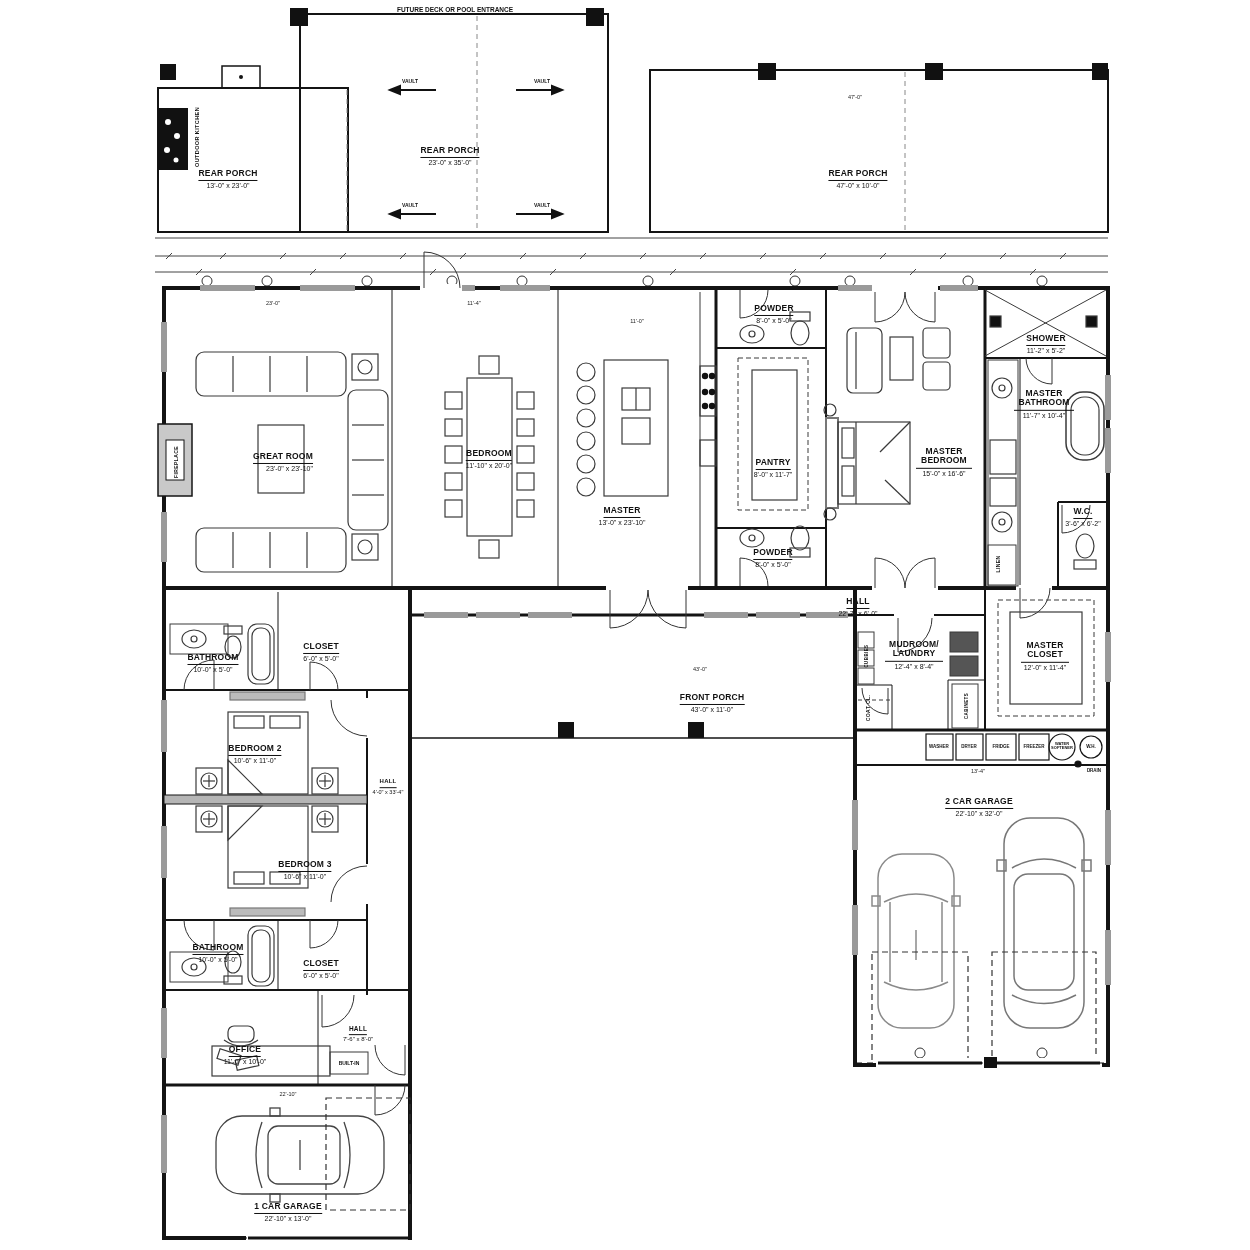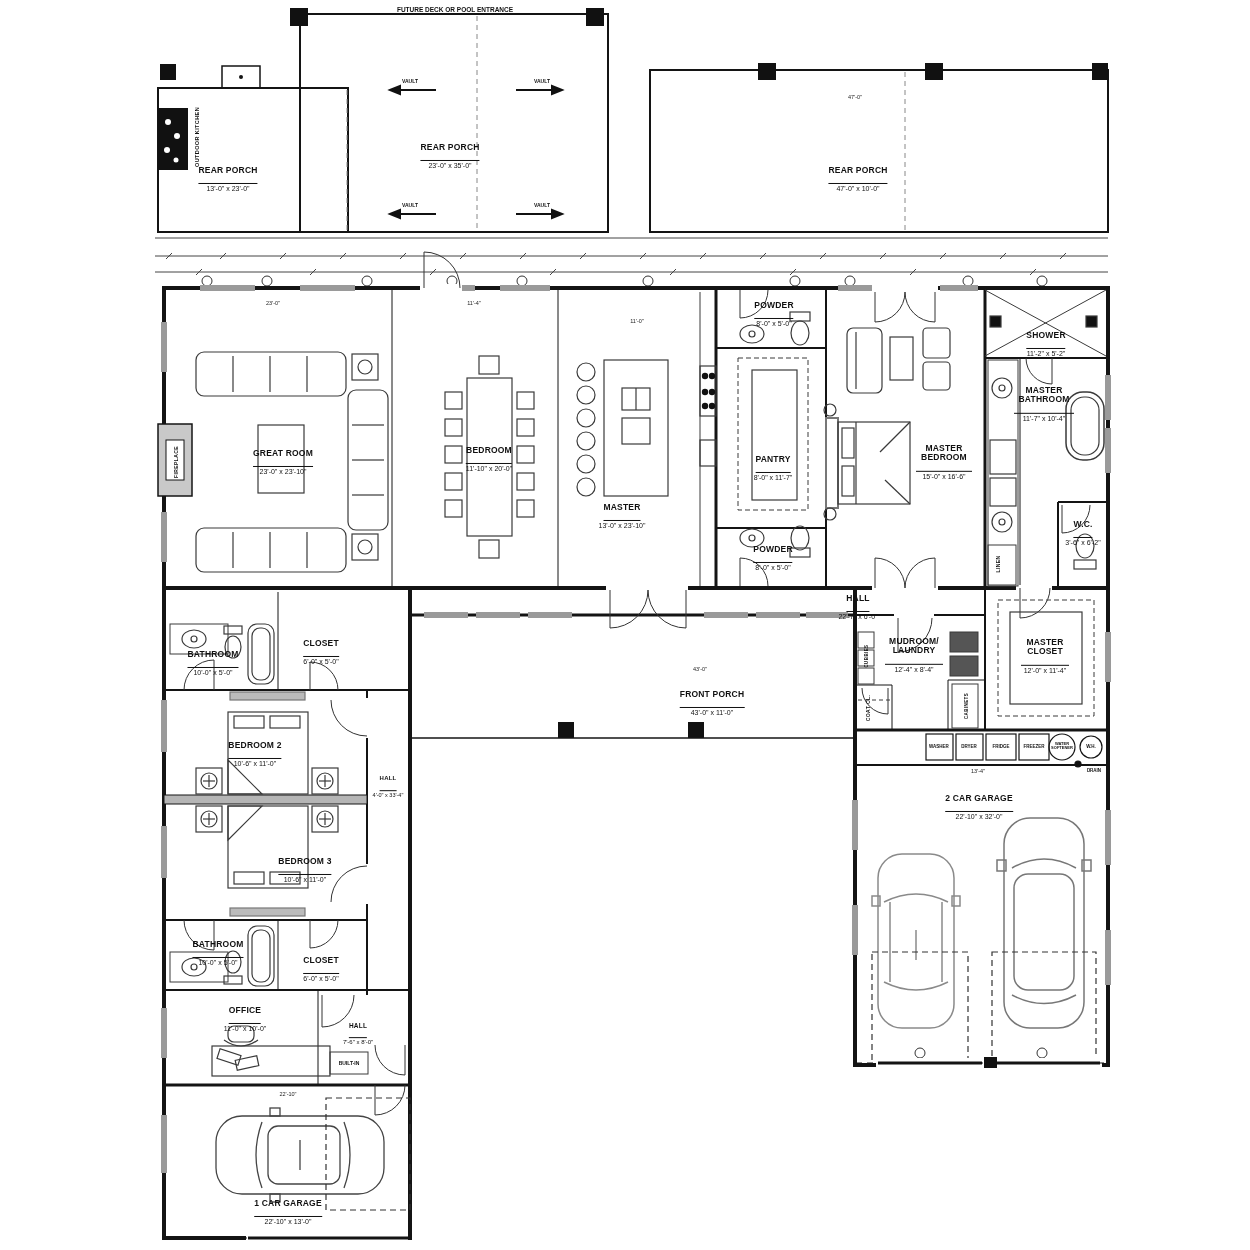--- a/index.html
+++ b/index.html
@@ -1,21 +1,21 @@
 <!DOCTYPE html>
 <html><head>
 <meta charset="utf-8">
 <style>
   html,body{margin:0;padding:0;background:#fff;}
   .plan{position:relative;width:1250px;height:1250px;background:#fff;overflow:hidden;
         font-family:"Liberation Sans",sans-serif;color:#111;}
   .plan svg{position:absolute;left:0;top:0;}
   .lbl{position:absolute;transform:translate(-50%,-50%);text-align:center;white-space:nowrap;z-index:5;}
   .lbl .nm{display:inline-block;font-size:8.5px;font-weight:700;letter-spacing:.2px;
-           border-bottom:1px solid #111;padding-bottom:8px;line-height:1.1;}
+           border-bottom:1px solid #111;padding-bottom:2px;line-height:1.1;}
   .lbl .dm{display:block;font-size:7px;padding-top:1px;line-height:1.1;}
   .lbl.w{white-space:normal;}
   .vlbl{position:absolute;transform:translate(-50%,-50%) rotate(-90deg);font-size:5.5px;
         font-weight:700;letter-spacing:.4px;white-space:nowrap;z-index:5;}
   .t{position:absolute;transform:translate(-50%,-50%);font-size:5.5px;font-weight:700;
      white-space:nowrap;z-index:5;}
   .d{position:absolute;transform:translate(-50%,-50%);font-size:5.5px;color:#222;
      white-space:nowrap;z-index:5;}
   .app{position:absolute;transform:translate(-50%,-50%);font-size:4.5px;font-weight:700;
        text-align:center;line-height:1.05;z-index:5;}
@@ -488,21 +488,21 @@
 
   <div class="lbl" style="left:228px;top:176px;">
     <span class="nm">REAR PORCH</span>
     <span class="dm">13'-0" x 23'-0"</span></div>
   <div class="lbl" style="left:450px;top:153px;">
     <span class="nm">REAR PORCH</span>
     <span class="dm">23'-0" x 35'-0"</span></div>
   <div class="lbl" style="left:858px;top:176px;">
     <span class="nm">REAR PORCH</span>
     <span class="dm">47'-0" x 10'-0"</span></div>
-  <div class="lbl" style="left:283px;top:459px;">
+  <div class="lbl" style="left:283px;top:459px;text-align:right;">
     <span class="nm">GREAT ROOM</span>
     <span class="dm">23'-0" x 23'-10"</span></div>
   <div class="lbl" style="left:489px;top:456px;">
     <span class="nm">BEDROOM</span>
     <span class="dm">11'-10" x 20'-0"</span></div>
   <div class="lbl" style="left:622px;top:513px;">
     <span class="nm">MASTER</span>
     <span class="dm">13'-0" x 23'-10"</span></div>
   <div class="lbl" style="left:774px;top:311px;">
     <span class="nm">POWDER</span>
@@ -515,21 +515,21 @@
     <span class="dm">8'-0" x 5'-0"</span></div>
   <div class="lbl w" style="left:944px;top:462px;width:56px;">
     <span class="nm">MASTER BEDROOM</span>
     <span class="dm">15'-0" x 16'-6"</span></div>
   <div class="lbl" style="left:1046px;top:341px;">
     <span class="nm">SHOWER</span>
     <span class="dm">11'-2" x 5'-2"</span></div>
   <div class="lbl w" style="left:1044px;top:404px;width:60px;">
     <span class="nm">MASTER BATHROOM</span>
     <span class="dm">11'-7" x 10'-4"</span></div>
-  <div class="lbl" style="left:1083px;top:530px;">
+  <div class="lbl" style="left:1083px;top:514px;">
     <span class="nm">W.C.</span>
     <span class="dm">3'-6" x 6'-2"</span></div>
   <div class="lbl" style="left:858px;top:604px;">
     <span class="nm">HALL</span>
     <span class="dm">22'-7" x 6'-0"</span></div>
   <div class="lbl w" style="left:1045px;top:656px;width:48px;">
     <span class="nm">MASTER CLOSET</span>
     <span class="dm">12'-0" x 11'-4"</span></div>
   <div class="lbl w" style="left:914px;top:655px;width:58px;">
     <span class="nm">MUDROOM/ LAUNDRY</span>
@@ -551,21 +551,21 @@
     <span class="dm">10'-6" x 11'-0"</span></div>
   <div class="lbl" style="left:388px;top:782px;">
     <span class="nm" style="font-size:6px;">HALL</span>
     <span class="dm" style="font-size:5.5px;">4'-0" x 33'-4"</span></div>
   <div class="lbl" style="left:218px;top:950px;">
     <span class="nm">BATHROOM</span>
     <span class="dm">10'-0" x 5'-0"</span></div>
   <div class="lbl" style="left:321px;top:966px;">
     <span class="nm">CLOSET</span>
     <span class="dm">6'-0" x 5'-0"</span></div>
-  <div class="lbl" style="left:245px;top:1016px;">
+  <div class="lbl" style="left:245px;top:1052px;">
     <span class="nm">OFFICE</span>
     <span class="dm">11'-0" x 10'-0"</span></div>
   <div class="lbl" style="left:358px;top:1030px;">
     <span class="nm" style="font-size:6.5px;">HALL</span>
     <span class="dm" style="font-size:6px;">7'-6" x 8'-0"</span></div>
   <div class="lbl" style="left:979px;top:804px;">
     <span class="nm">2 CAR GARAGE</span>
     <span class="dm">22'-10" x 32'-0"</span></div>
   <div class="lbl" style="left:288px;top:1209px;">
     <span class="nm">1 CAR GARAGE</span>

